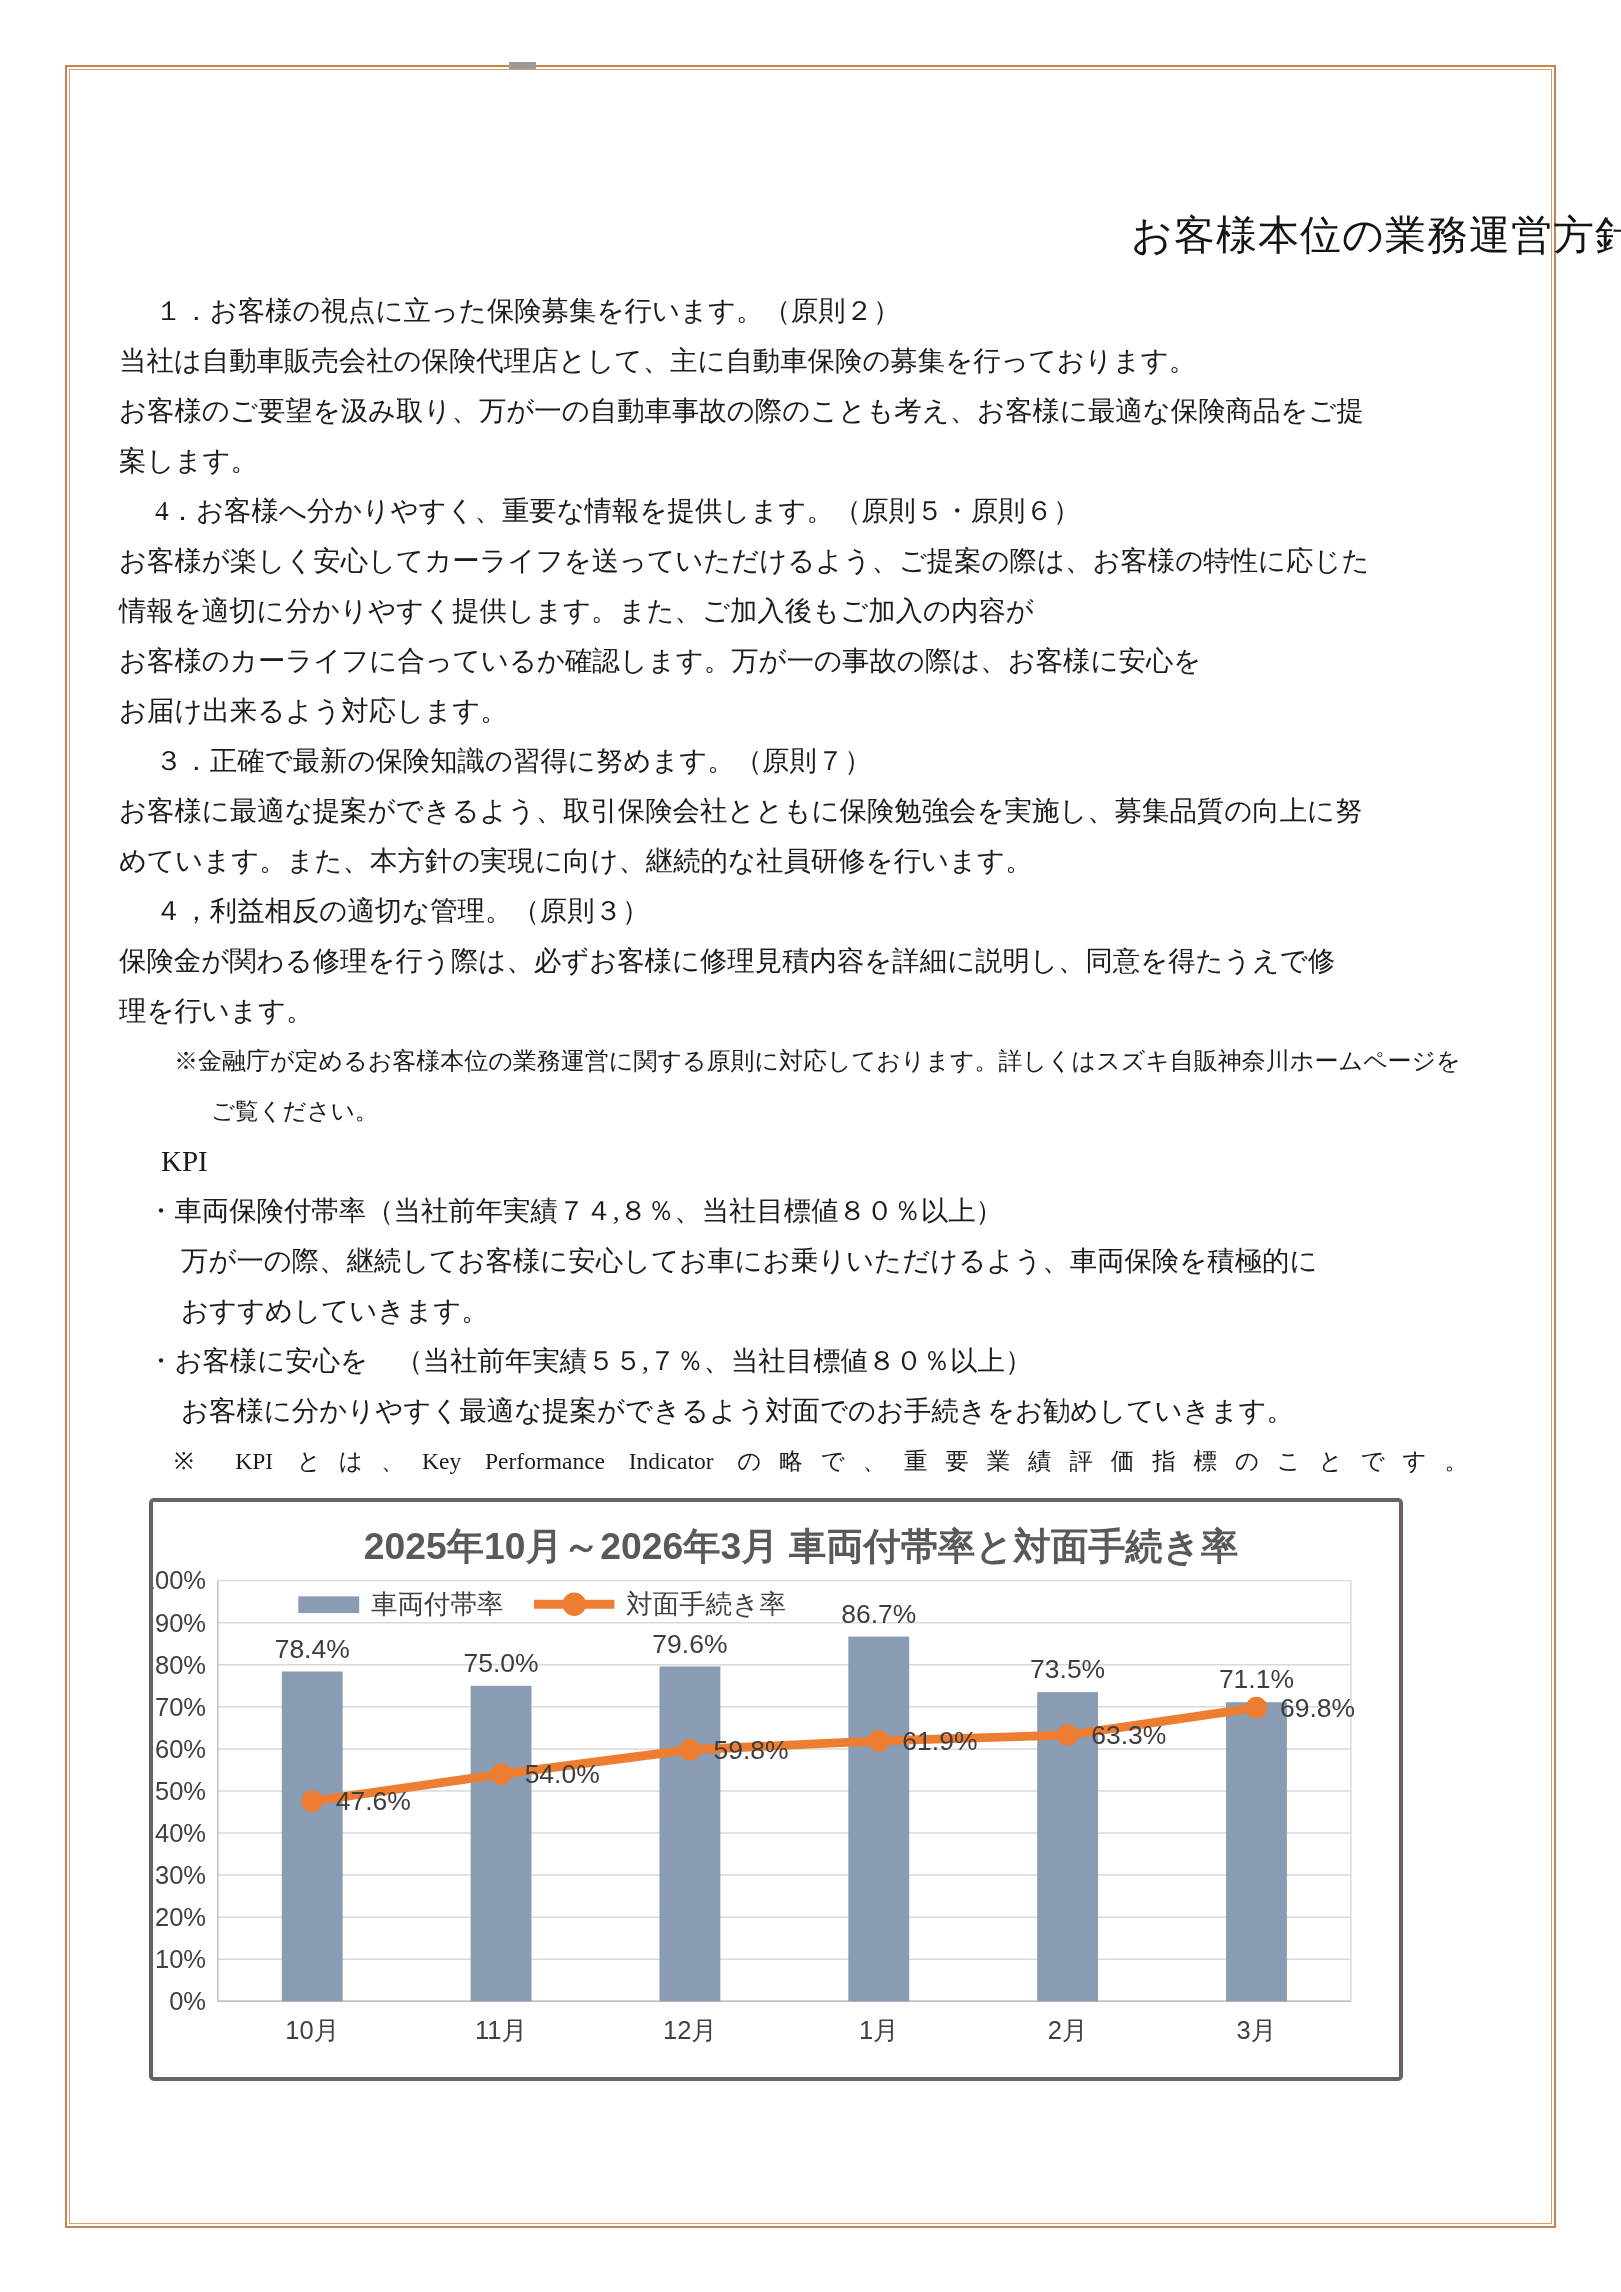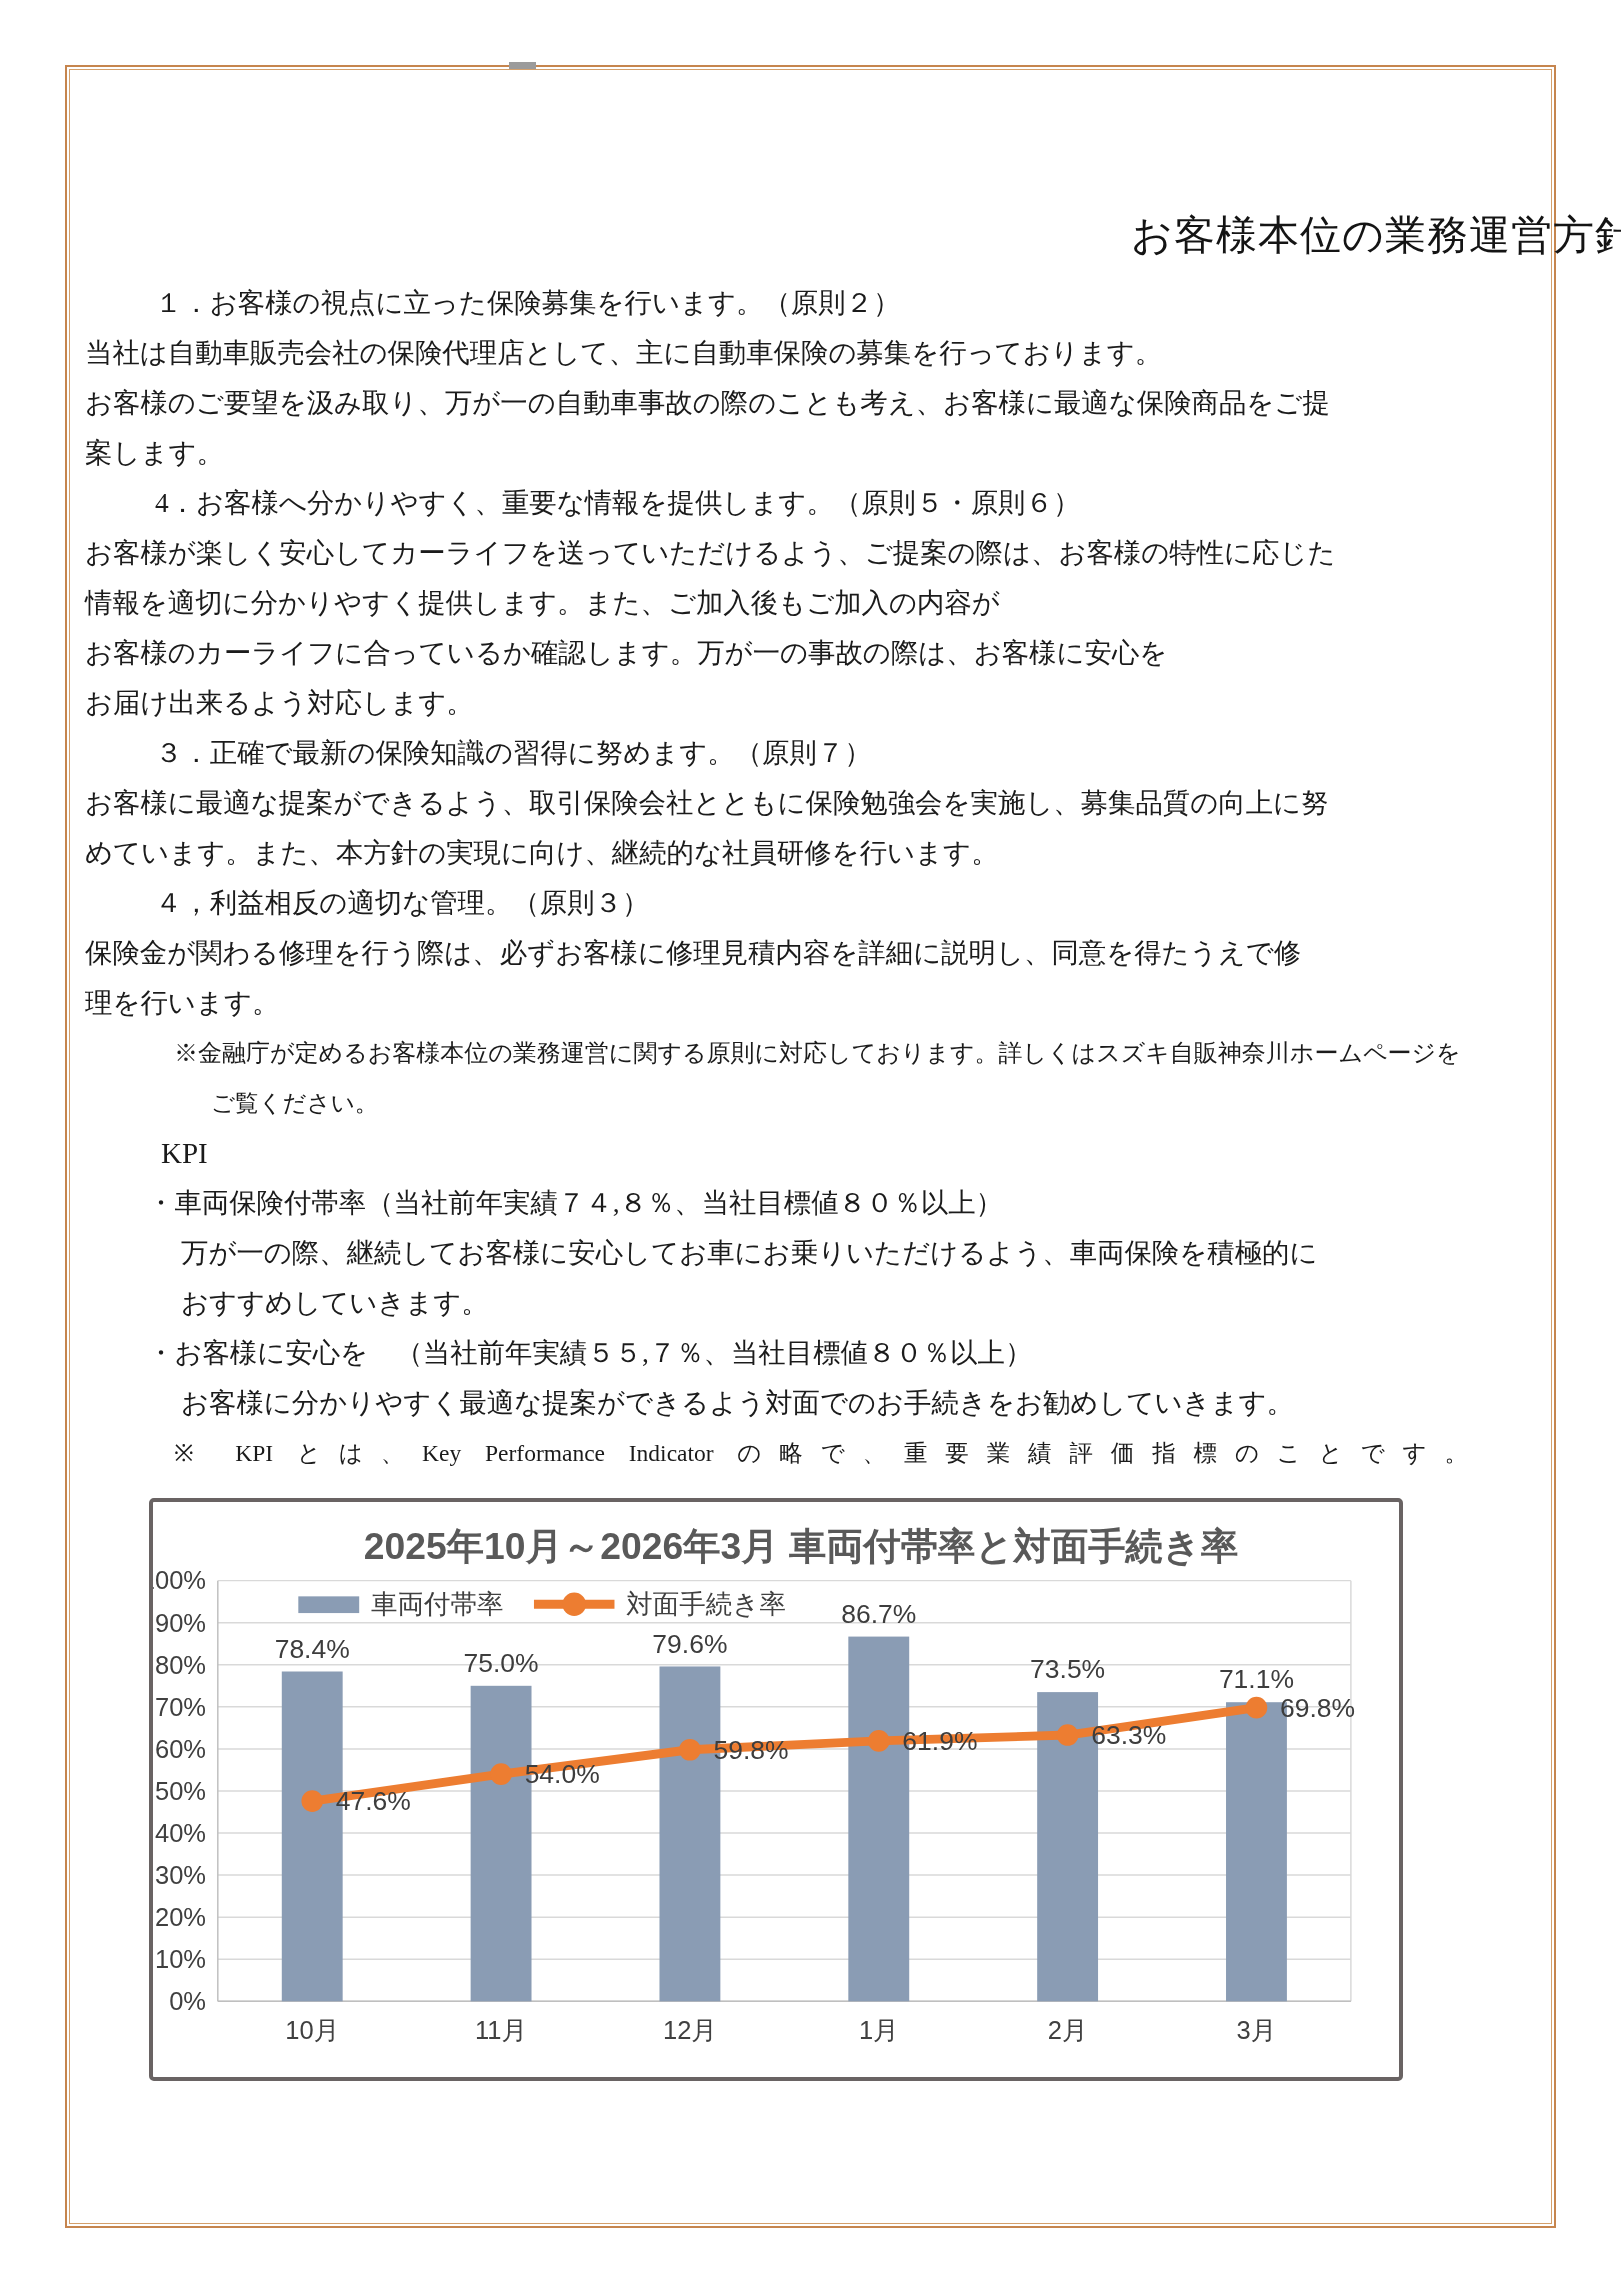--- a/index.html
+++ b/index.html
@@ -9,24 +9,24 @@
   }
   
   .page-frame{position:absolute;inset:65px;border:2.9px solid #c6854e;pointer-events:none;}
   .page-frame-inner{position:absolute;inset:2px;border:1px solid #d4a06b;}
   .top-mark{position:absolute;left:509px;top:62px;width:26.5px;height:6.9px;background:#9b9b9b;}
 
   .doc-title{
     position:absolute;top:208px;left:16px;width:100%;text-align:right;
     font-size:41px;color:#141414;letter-spacing:1px;
   }
-  #doc-lines{position:absolute;top:278px;left:0;width:1621px;}
+  #doc-lines{position:absolute;top:286px;left:0;width:1621px;}
   .doc-line{height:50px;display:flex;align-items:center;font-size:27.4px;color:#1b1b1b;white-space:pre;}
   .indent-item{padding-left:155px;}
-  .indent-body{padding-left:85px;}
+  .indent-body{padding-left:119px;}
   .indent-note{padding-left:174px;font-size:24px;}
   .indent-note-body{padding-left:211px;font-size:23.5px;}
   .indent-kpi{padding-left:147px;font-size:29px;margin-left:14px;}
   .indent-bullet{padding-left:147px;}
   .indent-bullet-body{padding-left:181px;}
   .indent-note-justify{
     display:block;line-height:50px;padding-left:174px;width:1294px;
     font-size:23.5px;text-align:justify;text-align-last:justify;
   }
 

